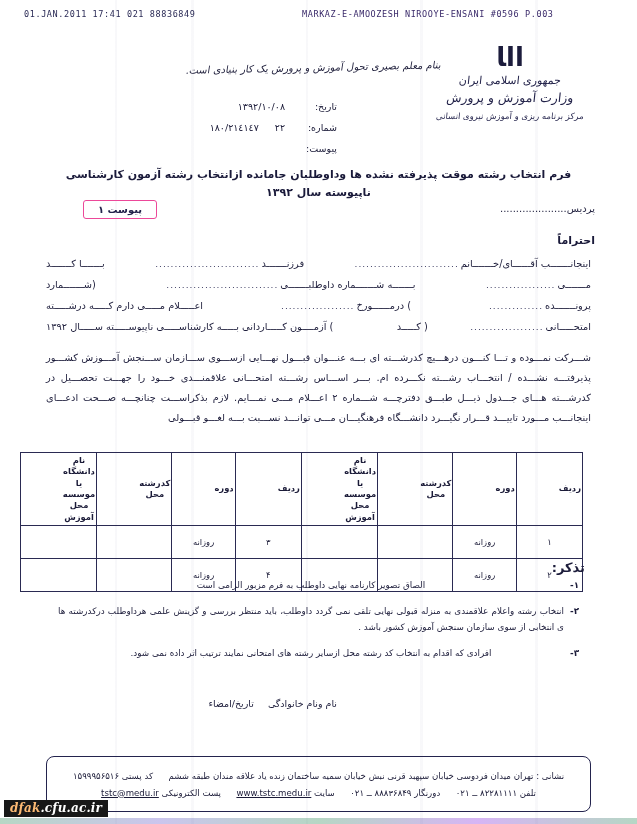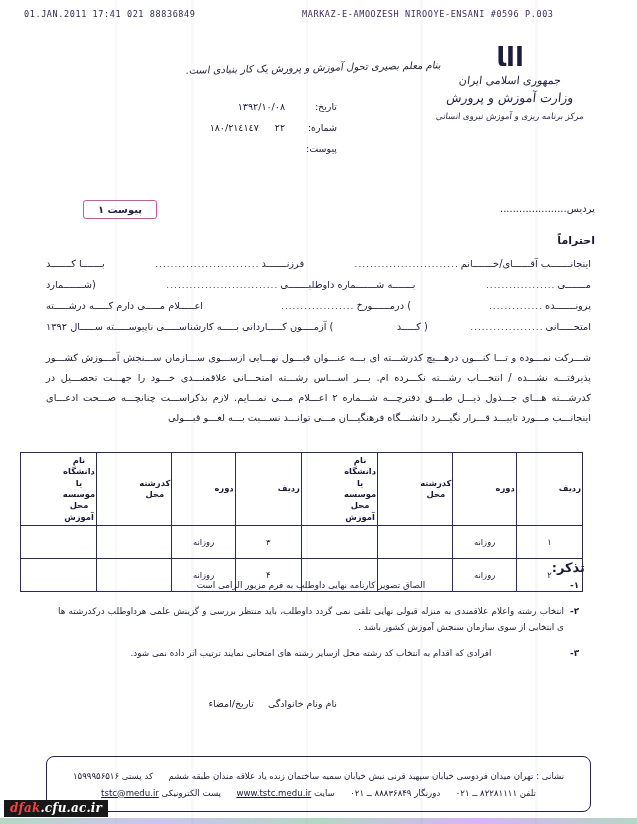--- a/index.html
+++ b/index.html
@@ -101,21 +101,21 @@
     padding:2px 12px;font-size:8.6px;color:#1b1b38;}
   .f-row{text-align:center;white-space:nowrap;}
   .f-row .u{text-decoration:underline;}
   .f-row .sep{display:inline-block;width:10px;}
 
   
   .watermark{position:absolute;left:4px;top:800px;z-index:5;
     background:#181818;color:#ffffff;font-style:italic;font-weight:bold;
     font-size:12px;padding:1px 6px 2px 6px;letter-spacing:.2px;
     font-family:"DejaVu Serif","Liberation Serif",serif;}
-  .watermark .o{color:#ef4444;}
+  .watermark .o{color:#fdba74;}
 
   
   .bleed{position:absolute;left:0;right:0;top:818px;height:6px;z-index:4;
     background:linear-gradient(90deg,#2e8b57,#6a5acd,#2e8b57,#8a2be2,#2e8b57);opacity:.35;}
 </style>
 </head>
 <body>
 
 <div class="scanlines"></div>
 
@@ -145,20 +145,21 @@
       <span class="meta-value">
         <span>۲۲</span>
         <span>۱۸۰/۲۱٤۱٤۷</span>
       </span>
     </div>
     <div class="meta-row">
       <span class="meta-label">پیوست:</span>
     </div>
   </div>
 
+  <div class="title">فرم انتخاب رشته موقت پذیرفته نشده ها وداوطلبان جامانده ازانتخاب رشته آزمون کارشناسی ناپیوسته سال ۱۳۹۲</div>
   <div class="pardis">پردیس.....................</div>
   <div class="attach-box">پیوست ۱</div>
 
   <div class="salut">احتراماً</div>
 
   <div class="fill">
     <div class="fill-line">
       <span class="seg stretch">اینجانـــــــب آقــــــای/خـــــــانم</span>
       <span class="dots">...........................</span>
       <span class="seg stretch">فرزنـــــــد</span>

